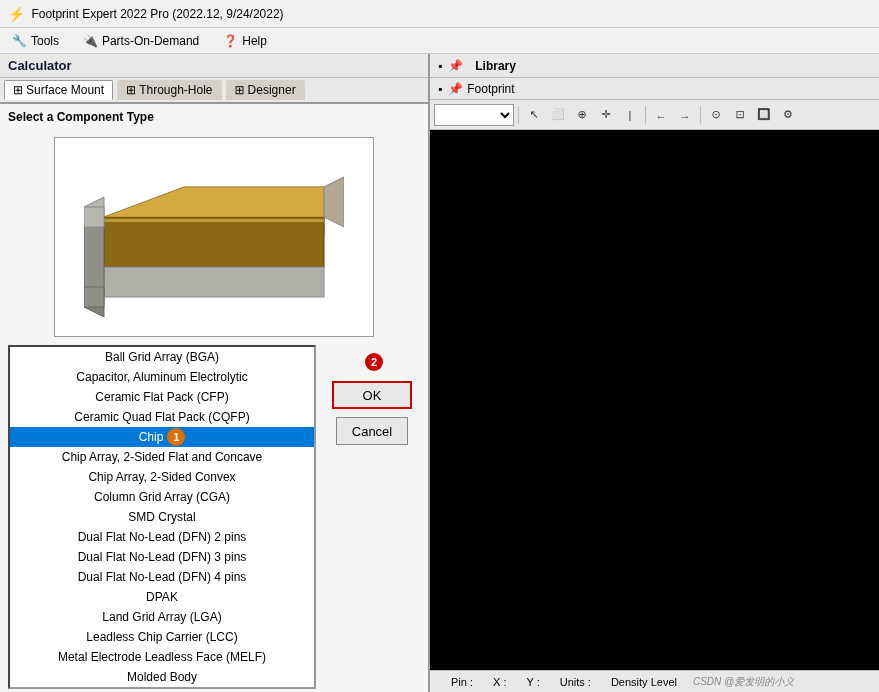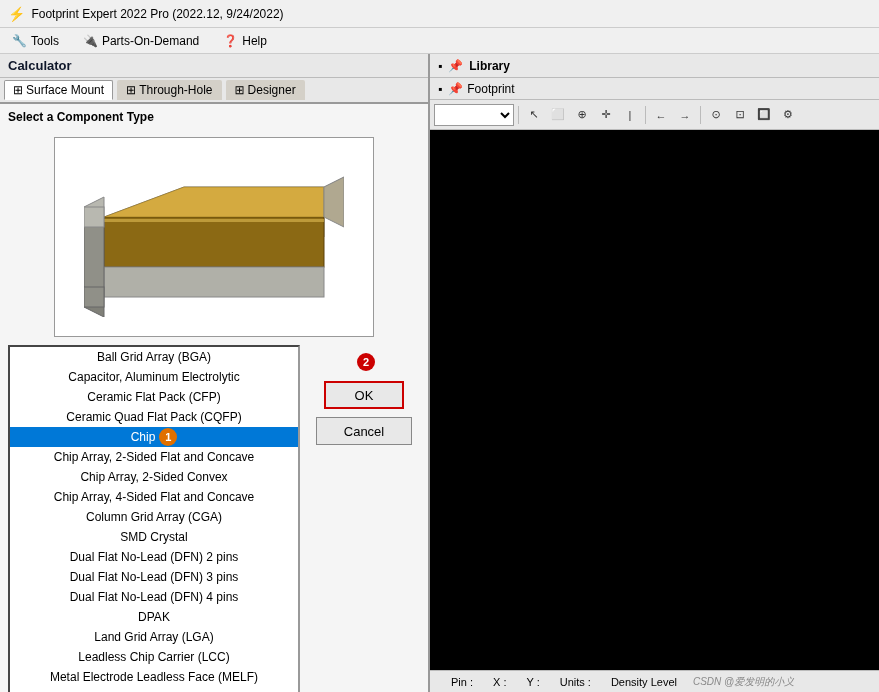--- a/index.html
+++ b/index.html
@@ -241,21 +241,21 @@
     .btn-ok {
       width: 80px;
       height: 28px;
       background: #e8e8e8;
       border: 2px solid #cc0000;
       cursor: pointer;
       font-size: 13px;
       font-weight: normal;
     }
     .btn-cancel {
-      width: 96px;
+      width: 72px;
       height: 28px;
       background: #e8e8e8;
       border: 1px solid #888;
       cursor: pointer;
       font-size: 13px;
     }
 
     
     .status-bar {
       background: #e8e8e8;
@@ -393,21 +393,20 @@
         <div class="list-wrapper">
           <div class="component-list-container">
             <ul class="component-list" id="component-list">
                 <li class="component-list-item">Ball Grid Array (BGA)</li>
                 <li class="component-list-item">Capacitor, Aluminum Electrolytic</li>
                 <li class="component-list-item">Ceramic Flat Pack (CFP)</li>
                 <li class="component-list-item">Ceramic Quad Flat Pack (CQFP)</li>
                 <li class="component-list-item selected">Chip<span class="badge" style="background: rgb(224, 112, 0);">1</span></li>
                 <li class="component-list-item">Chip Array, 2-Sided Flat and Concave</li>
                 <li class="component-list-item">Chip Array, 2-Sided Convex</li>
-                <li class="component-list-item">Chip Array, 4-Sided Flat and Concave</li>
                 <li class="component-list-item">Column Grid Array (CGA)</li>
                 <li class="component-list-item">SMD Crystal</li>
                 <li class="component-list-item">Dual Flat No-Lead (DFN) 2 pins</li>
                 <li class="component-list-item">Dual Flat No-Lead (DFN) 3 pins</li>
                 <li class="component-list-item">Dual Flat No-Lead (DFN) 4 pins</li>
                 <li class="component-list-item">DPAK</li>
                 <li class="component-list-item">Land Grid Array (LGA)</li>
                 <li class="component-list-item">Leadless Chip Carrier (LCC)</li>
                 <li class="component-list-item">Metal Electrode Leadless Face (MELF)</li>
                 <li class="component-list-item">Molded Body</li>
@@ -423,21 +422,21 @@
         </div>
       </div>
     </div>
   </div>
 
   <div class="right-panel">
     <div class="right-panel-inner">
       <div class="right-header">
         <span style="margin-right:6px;">▪</span>
         <span>📌</span>
-        <span style="margin-left:6px;">Library</span>
+        <span style="margin-left:12px;">Library</span>
       </div>
       <div class="right-sub-header">
         <span style="margin-right:6px;">▪</span>
         <span>📌</span>
         <span style="margin-left:4px;">Footprint</span>
       </div>
 
       <div class="toolbar-area">
         <select class="toolbar-dropdown">
           <option></option>

